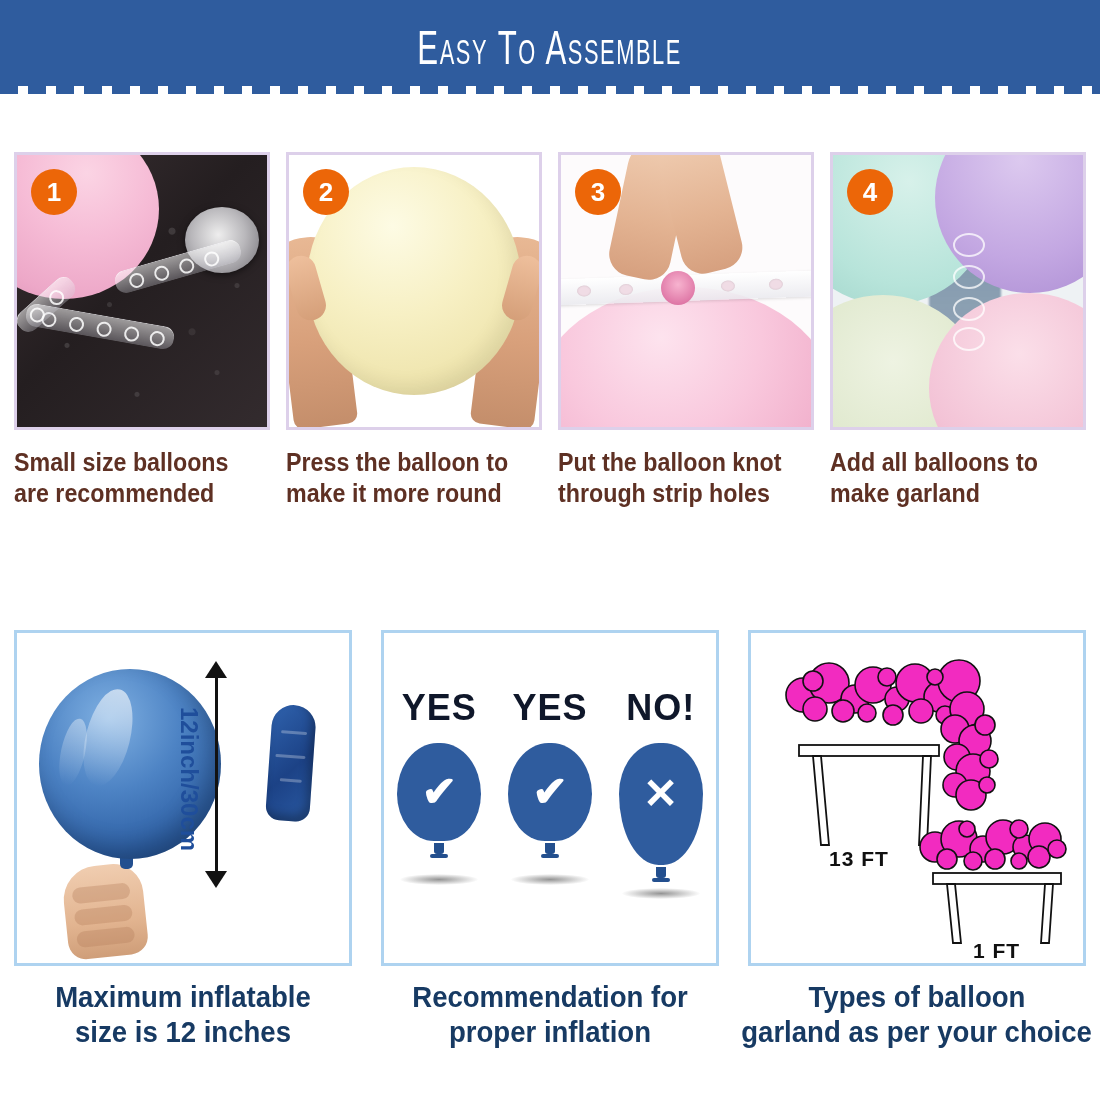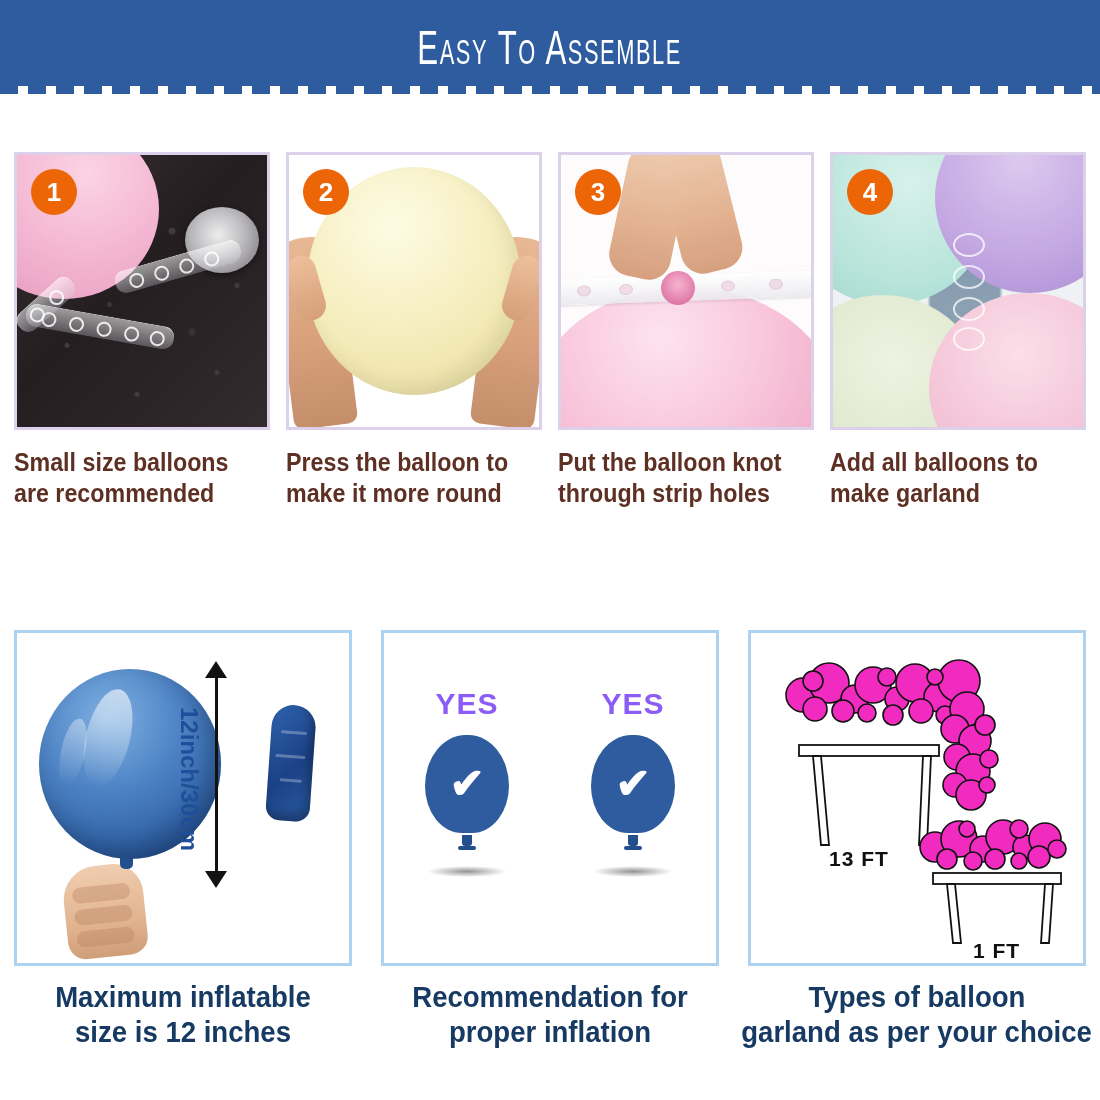--- a/index.html
+++ b/index.html
@@ -247,21 +247,21 @@
     border-radius:2px;
   }
 
   
   .yn-row{
     position:absolute;left:0;top:54px;width:100%;
     display:flex;justify-content:space-around;align-items:flex-start;
   }
   .yn-item{width:96px;text-align:center;position:relative;}
   .yn-label{
-    color:#8b5cf6;font-size:30px;font-weight:bold;letter-spacing:1px;
+    color:#0f172a;font-size:36px;font-weight:bold;letter-spacing:1px;
     font-family:"Liberation Sans",sans-serif;
   }
   .yn-balloon{
     margin:14px auto 0;width:84px;height:98px;
     background:#2F5C9E;position:relative;
     display:flex;align-items:center;justify-content:center;
   }
   .yn-balloon.round{border-radius:48% 48% 44% 44%/52% 52% 48% 48%;}
   .tearwrap{position:relative;width:84px;height:122px;margin:14px auto 0;}
   .tearshape{
@@ -430,20 +430,32 @@
         <div class="yn-item">
           <div class="yn-label">YES</div>
           <div class="yn-balloon round">
             <span class="mark">✔</span>
           </div>
           <div class="tie"></div>
           <div class="tiebar"></div>
           <div class="shadow"></div>
         </div>
 
+        <div class="yn-item">
+          <div class="yn-label">NO!</div>
+          <div class="tearwrap">
+            <div class="tearshape"></div>
+            <div class="markwrap">
+              <span class="mark">✕</span>
+            </div>
+          </div>
+          <div class="tie"></div>
+          <div class="tiebar"></div>
+          <div class="shadow" style="margin-top:6px"></div>
+        </div>
 
       </div>
     </div>
     <div class="panel-caption">
       <div>Recommendation for</div>
       <div>proper inflation</div>
     </div>
   </div>
 
   <div class="panel">

